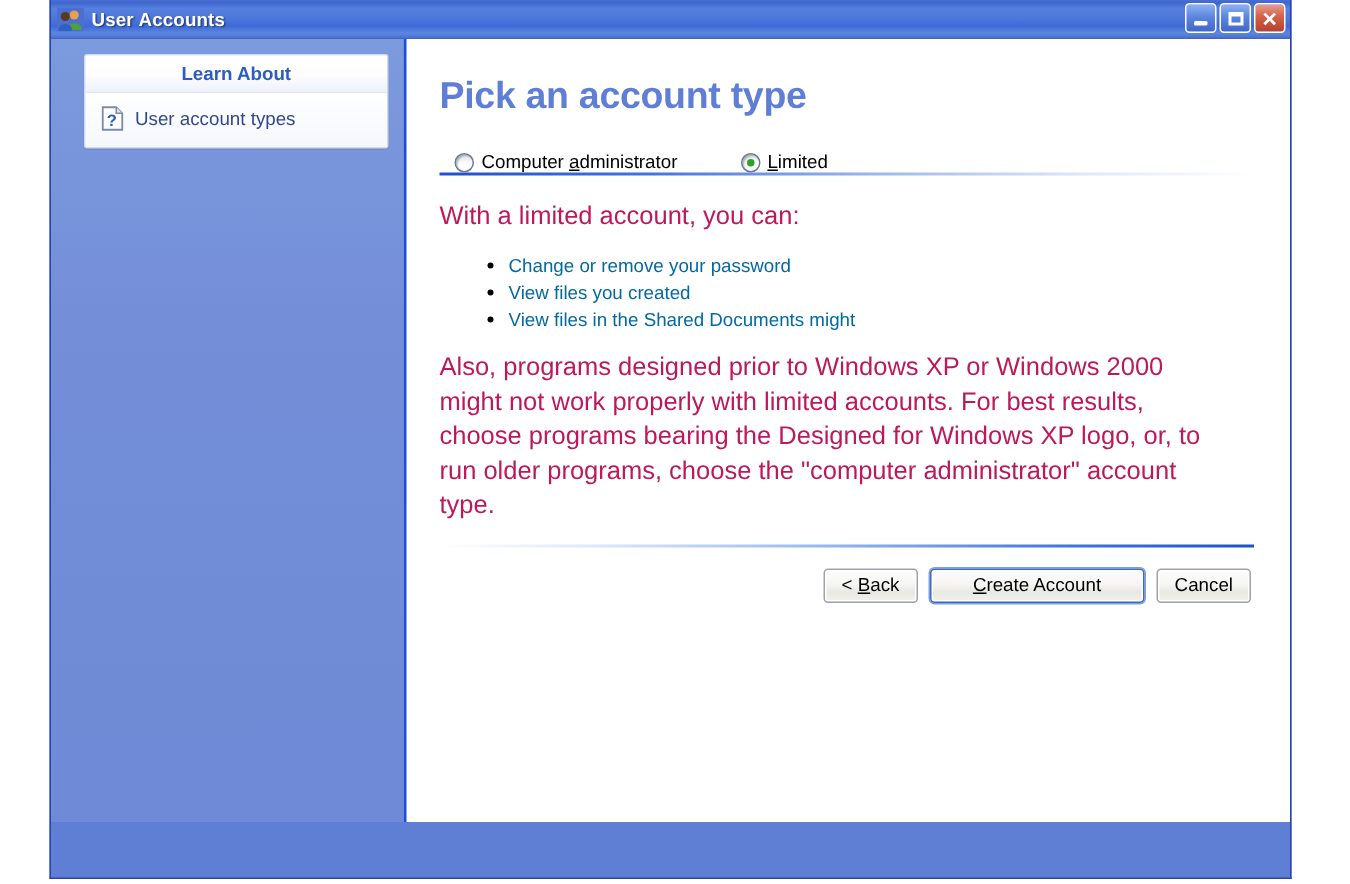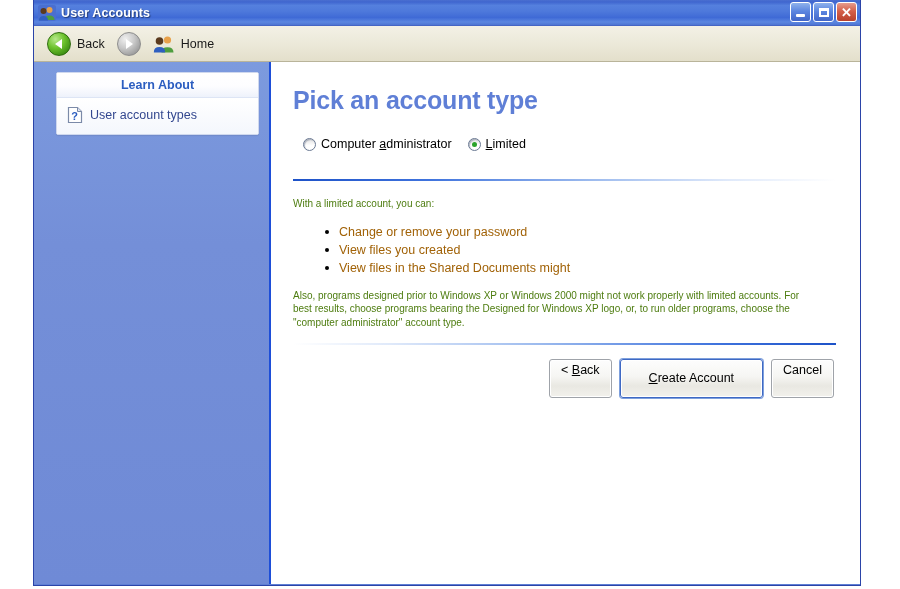--- a/index.html
+++ b/index.html
@@ -210,22 +210,22 @@
     font-size: 25px;
     font-weight: bold;
     color: #5f7fd6;
     margin: 0 0 22px 0;
     letter-spacing: -0.2px;
   }
 
   .radio-row {
     display: flex;
     align-items: flex-end;
-    gap: 16px;
-    margin-bottom: 28px;
+    gap: 42px;
+    margin-bottom: 0;
     padding-left: 10px;
   }
   .radio-opt {
     display: flex;
     align-items: center;
     gap: 5px;
     font-size: 12.5px;
     color: #000;
     white-space: nowrap;
   }
@@ -254,34 +254,34 @@
   }
   .rule.top {
     background: linear-gradient(90deg,#1d52c8 0%,#3f73dd 25%,#9dbbee 55%,#dfe9fa 80%,#ffffff 100%);
   }
   .rule.bottom {
     background: linear-gradient(90deg,#ffffff 0%,#dfe9fa 18%,#9dbbee 45%,#3f73dd 78%,#1d52c8 100%);
     margin: 14px 0 14px 0;
   }
 
   .body-text {
-    font-size: 10px;
-    color: #4d7c0f;
+    font-size: 17px;
+    color: #be185d;
     line-height: 1.35;
     margin: 0 0 12px 0;
     max-width: 527px;
   }
   ul.bullets {
     margin: 2px 0 12px 0;
     padding-left: 46px;
     list-style: none;
   }
   ul.bullets li {
     font-size: 12.5px;
-    color: #a16207;
+    color: #0369a1;
     line-height: 1.45;
     position: relative;
   }
   ul.bullets li::before {
     content: "";
     position: absolute;
     left: -14px; top: 7px;
     width: 4px; height: 4px;
     border-radius: 50%;
     background: #000;
@@ -293,21 +293,21 @@
     gap: 8px;
     padding-right: 2px;
   }
   .xp-btn {
     font-family: "Liberation Sans", sans-serif;
     font-size: 12.5px;
     color: #000;
     background: linear-gradient(180deg,#fdfdfd 0%,#f6f6f3 44%,#e9e8e2 70%,#f2f1ec 100%);
     border: 1px solid #9fa3a9;
     border-radius: 3px;
-    padding: 3px 11px 20px 11px;
+    padding: 3px 11px 4px 11px;
     white-space: nowrap;
     box-shadow: inset 0 0 0 1px #ffffff;
     cursor: default;
   }
   .xp-btn.default {
     border: 1px solid #3f69c4;
     box-shadow: inset 0 0 0 1px #ffffff, 0 0 0 1px #7ea0dd;
     padding: 3px 28px 4px 28px;
   }
   u { text-decoration: underline; }
@@ -344,44 +344,20 @@
         </div>
         <div class="win-btn max">
           <span class="glyph-max"></span>
         </div>
         <div class="win-btn close">
           <span class="glyph-close">✕</span>
         </div>
       </div>
     </div>
 
-    <div class="toolbar">
-      <div class="tb-item">
-        <span class="arrow-circle green">
-          <span class="tri"></span>
-        </span>
-        <span class="tb-label">Back</span>
-      </div>
-      <div class="tb-item">
-        <span class="arrow-circle grey">
-          <span class="tri"></span>
-        </span>
-      </div>
-      <div class="tb-item">
-        <span class="users-icon">
-          <svg width="22" height="18" viewBox="0 0 22 18">
-            <circle cx="14.5" cy="5" r="3.6" fill="#e8a14a"></circle>
-            <path d="M8.5 17.5 q0-5.2 6-5.2 t6 5.2z" fill="#4f9e3f"></path>
-            <circle cx="6.5" cy="6" r="3.8" fill="#5a3a1e"></circle>
-            <path d="M0.8 17.5 q0-5.4 5.7-5.4 t5.7 5.4z" fill="#2f5fc0"></path>
-          </svg>
-        </span>
-        <span class="tb-label">Home</span>
-      </div>
-    </div>
 
     <div class="wbody">
 
       <div class="sidebar">
         <div class="panel">
           <div class="panel-head">Learn About</div>
           <div class="panel-body">
             <div class="panel-link">
               <span class="help-icon">
                 <svg width="16" height="18" viewBox="0 0 16 18">

